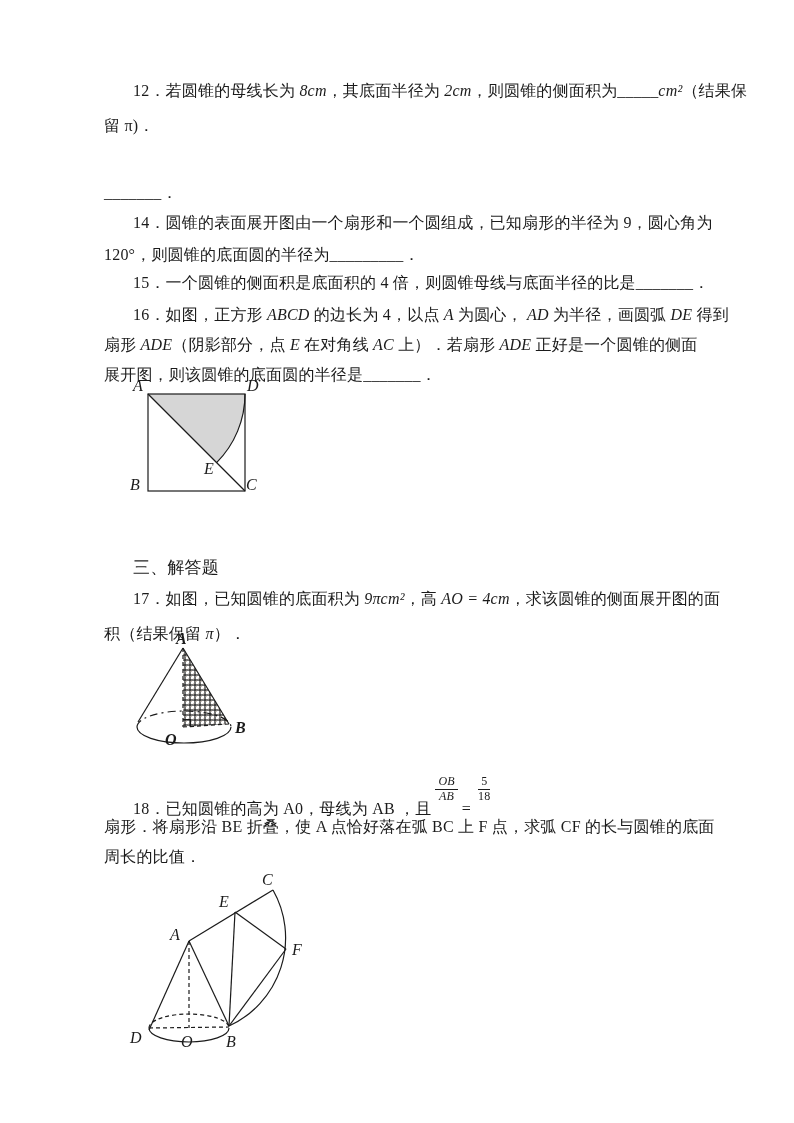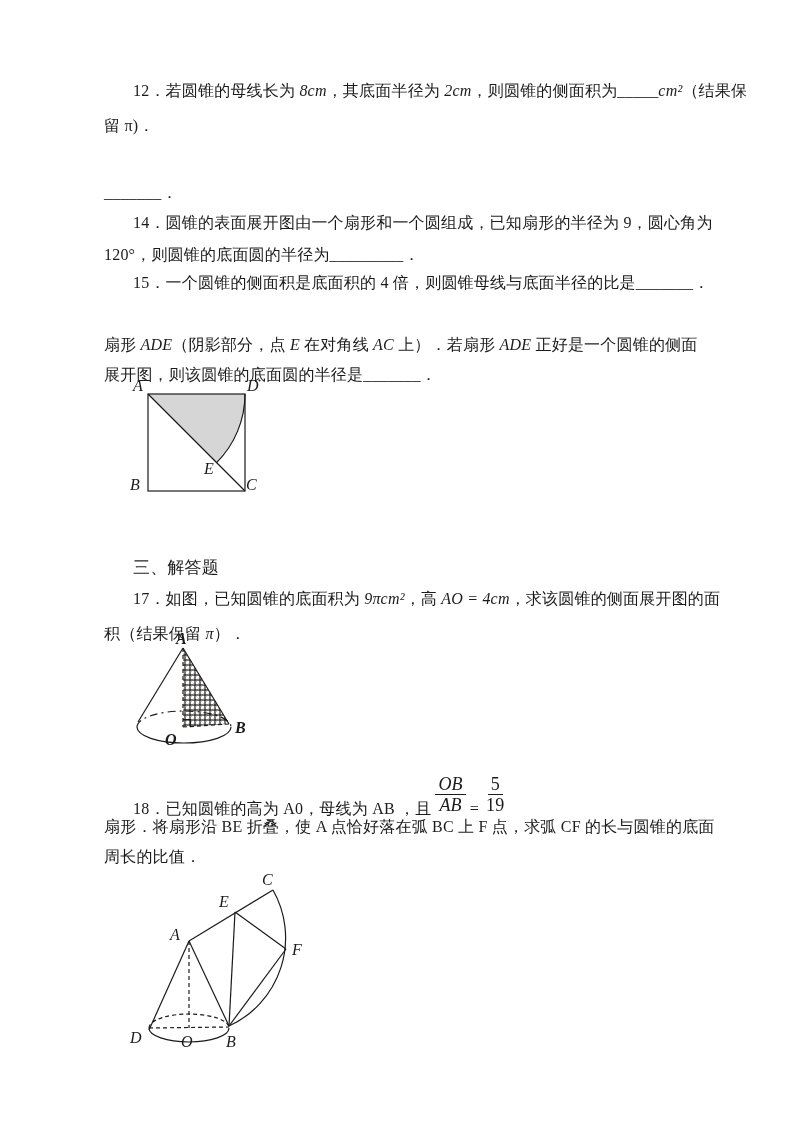--- a/index.html
+++ b/index.html
@@ -12,21 +12,21 @@
   .line{
     position:absolute;left:104px;white-space:nowrap;
     font-size:16px;line-height:22px;letter-spacing:0.2px;
   }
   .line.first{left:133px;}
   .sec-title{font-weight:normal;font-size:17px;}
   .it{font-style:italic;font-family:"Liberation Serif","DejaVu Serif",serif;margin-top:40px;}
   .fracline{display:flex;align-items:flex-end;height:46px;}
   .frac{
     display:inline-flex;flex-direction:column;align-items:center;
-    vertical-align:middle;margin:4px 4px;font-size:18px;line-height:1.15;
+    vertical-align:middle;margin:16px 4px;font-size:12px;line-height:1.15;
   }
   .frac .num{border-bottom:1px solid #1b1b1b;padding:0 3px;}
   .frac .den{padding:0 3px;}
   svg.fig{position:absolute;}
   svg.fig path,svg.fig line,svg.fig rect{fill:none;stroke:#1b1b1b;stroke-width:1.2;}
   svg.fig text{
     fill:#1b1b1b;font-size:16px;font-style:italic;
     font-family:"Liberation Serif","DejaVu Serif",serif;stroke:none;
   }
   svg.fig text.bold{font-weight:bold;}
@@ -39,20 +39,21 @@
   <p class="line first" style="top:64px"><span>12．若圆锥的母线长为 </span><span class="it">8cm</span><span>，其底面半径为 </span><span class="it">2cm</span><span>，则圆锥的侧面积为_____</span><span class="it">cm²</span><span>（结果保</span></p>
   <p class="line" style="top:99px"><span>留 π)．</span></p>
 
   <p class="line" style="top:166px"><span>_______．</span></p>
 
   <p class="line first" style="top:196px"><span>14．圆锥的表面展开图由一个扇形和一个圆组成，已知扇形的半径为 9，圆心角为</span></p>
   <p class="line" style="top:228px"><span>120°，则圆锥的底面圆的半径为_________．</span></p>
 
   <p class="line first" style="top:256px"><span>15．一个圆锥的侧面积是底面积的 4 倍，则圆锥母线与底面半径的比是_______．</span></p>
 
+  <p class="line first" style="top:288px"><span>16．如图，正方形 </span><span class="it">ABCD</span><span> 的边长为 4，以点 </span><span class="it">A</span><span> 为圆心， </span><span class="it">AD</span><span> 为半径，画圆弧 </span><span class="it">DE</span><span> 得到</span></p>
   <p class="line" style="top:318px"><span>扇形 </span><span class="it">ADE</span><span>（阴影部分，点 </span><span class="it">E</span><span> 在对角线 </span><span class="it">AC</span><span> 上）．若扇形 </span><span class="it">ADE</span><span> 正好是一个圆锥的侧面</span></p>
   <p class="line" style="top:348px"><span>展开图，则该圆锥的底面圆的半径是_______．</span></p>
 
   <svg class="fig" style="left:115px;top:372px" width="155" height="130" viewBox="115 372 155 130">
     <path d="M148,394 L245,394 A97,97 0 0 1 216.6,462.6 Z" style="fill:#d6d6d6;stroke:none"></path>
     <rect x="148" y="394" width="97" height="97"></rect>
     <path d="M148,394 L245,491"></path>
     <path d="M245,394 A97,97 0 0 1 216.6,462.6"></path>
     <text x="133" y="391">A</text>
     <text x="247" y="391">D</text>
@@ -89,21 +90,21 @@
 
   <p class="line first fracline" style="top:758px">
       <span>18．已知圆锥的高为 A0，母线为 AB ，且 </span>
       <span class="frac it">
         <span class="num">OB</span>
         <span class="den">AB</span>
       </span>
       <span> = </span>
       <span class="frac">
         <span class="num">5</span>
-        <span class="den">19</span>
+        <span class="den">18</span>
       </span>
     </p>
   <p class="line" style="top:800px"><span>扇形．将扇形沿 BE 折叠，使 A 点恰好落在弧 BC 上 F 点，求弧 CF 的长与圆锥的底面</span></p>
   <p class="line" style="top:830px"><span>周长的比值．</span></p>
 
   <svg class="fig" style="left:110px;top:862px" width="215" height="200" viewBox="110 862 215 200">
     <path d="M149,1028 A40,14 0 0 0 229,1028"></path>
     <path d="M149,1028 A40,14 0 0 1 229,1028" stroke-dasharray="4 3"></path>
     <path d="M149,1028 L229,1027" stroke-dasharray="4 3"></path>
     <path d="M189,941 L189,1028" stroke-dasharray="4 3"></path>

